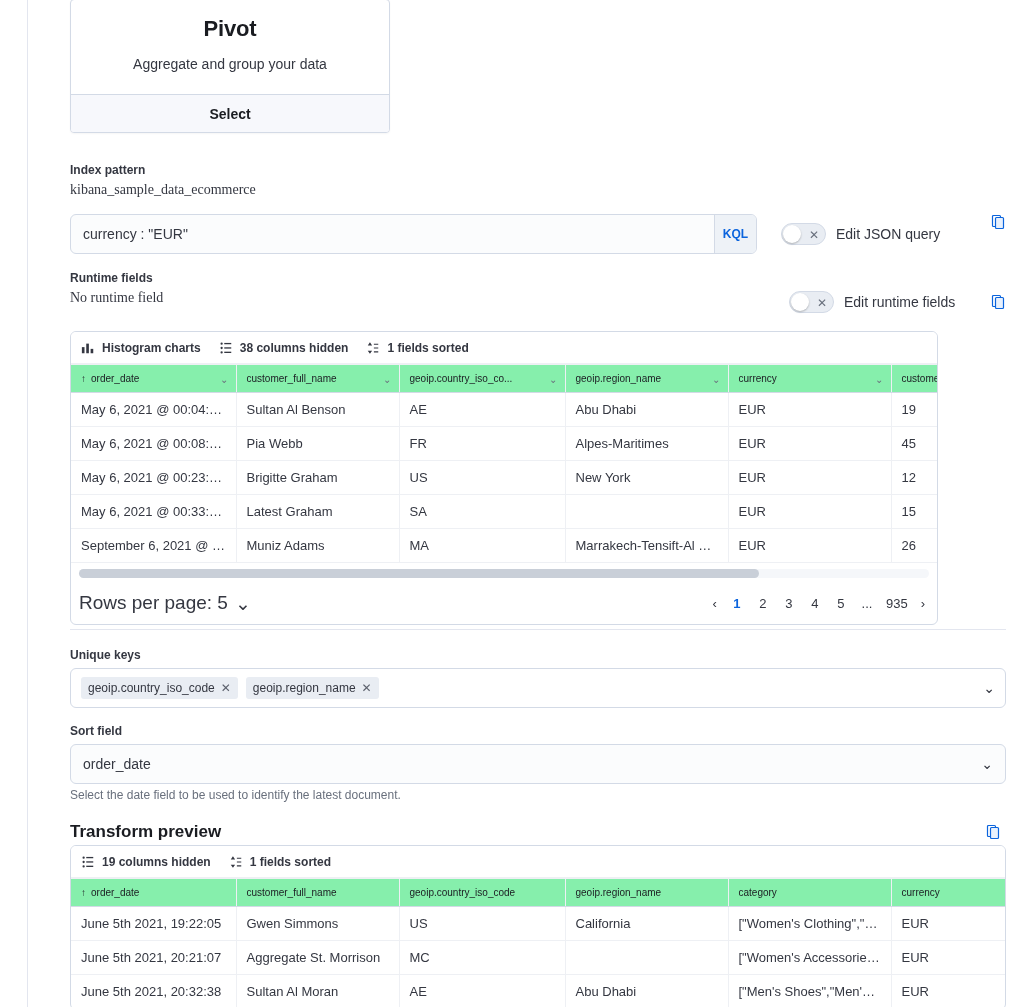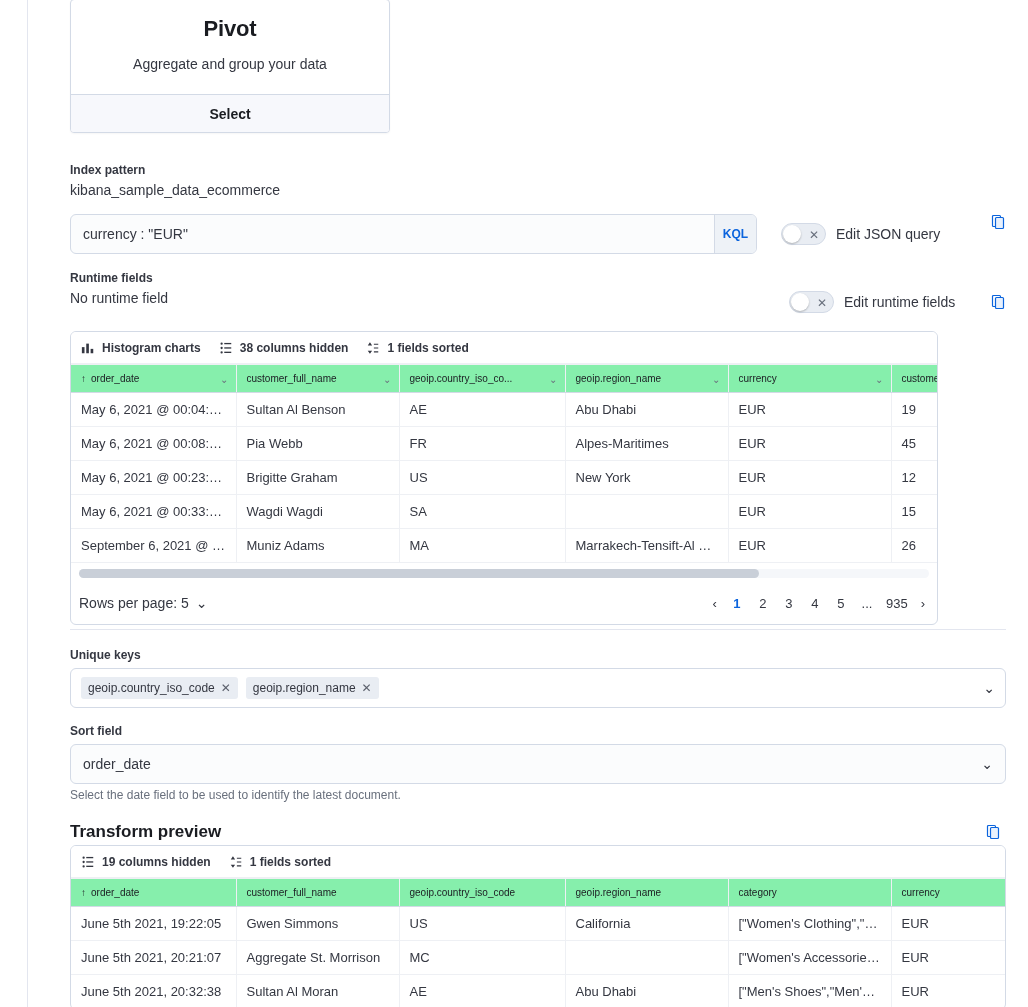--- a/index.html
+++ b/index.html
@@ -73,20 +73,21 @@
 
   
   .field-label {
     font-size: 12px;
     font-weight: bold;
     color: #343741;
   }
   .field-value {
     font-size: 14px;
     color: #343741;
+    font-family: Liberation Serif, serif;
   }
 
   .block { position: absolute; }
 
   
   #index-pattern-block { left: 70px; top: 163px; }
   #index-pattern-block .field-value { margin-top: 5px; }
 
   
   .query-row {
@@ -262,21 +263,21 @@
     height: 42px;
     display: flex;
     align-items: center;
     padding: 0 8px;
     justify-content: space-between;
   }
   .rows-per-page {
     display: flex;
     align-items: center;
     gap: 7px;
-    font-size: 14px;
+    font-size: 19px;
     color: #343741;
   }
   .pager {
     display: flex;
     align-items: center;
     gap: 6px;
     font-size: 13px;
     color: #343741;
   }
   .pager .pg {
@@ -518,21 +519,21 @@
         <tr>
           <td class="cellborder">May 6, 2021 @ 00:23:02...</td>
           <td class="cellborder">Brigitte Graham</td>
           <td class="cellborder">US</td>
           <td class="cellborder">New York</td>
           <td class="cellborder">EUR</td>
           <td>12</td>
         </tr>
         <tr>
           <td class="cellborder">May 6, 2021 @ 00:33:07...</td>
-          <td class="cellborder">Wagdi Wagdi</td>
+          <td class="cellborder">Latest Graham</td>
           <td class="cellborder">SA</td>
           <td class="cellborder"></td>
           <td class="cellborder">EUR</td>
           <td>15</td>
         </tr>
         <tr>
           <td class="cellborder">September 6, 2021 @ 00:47:31...</td>
           <td class="cellborder">Muniz Adams</td>
           <td class="cellborder">MA</td>
           <td class="cellborder">Marrakech-Tensift-Al Hao...</td>

